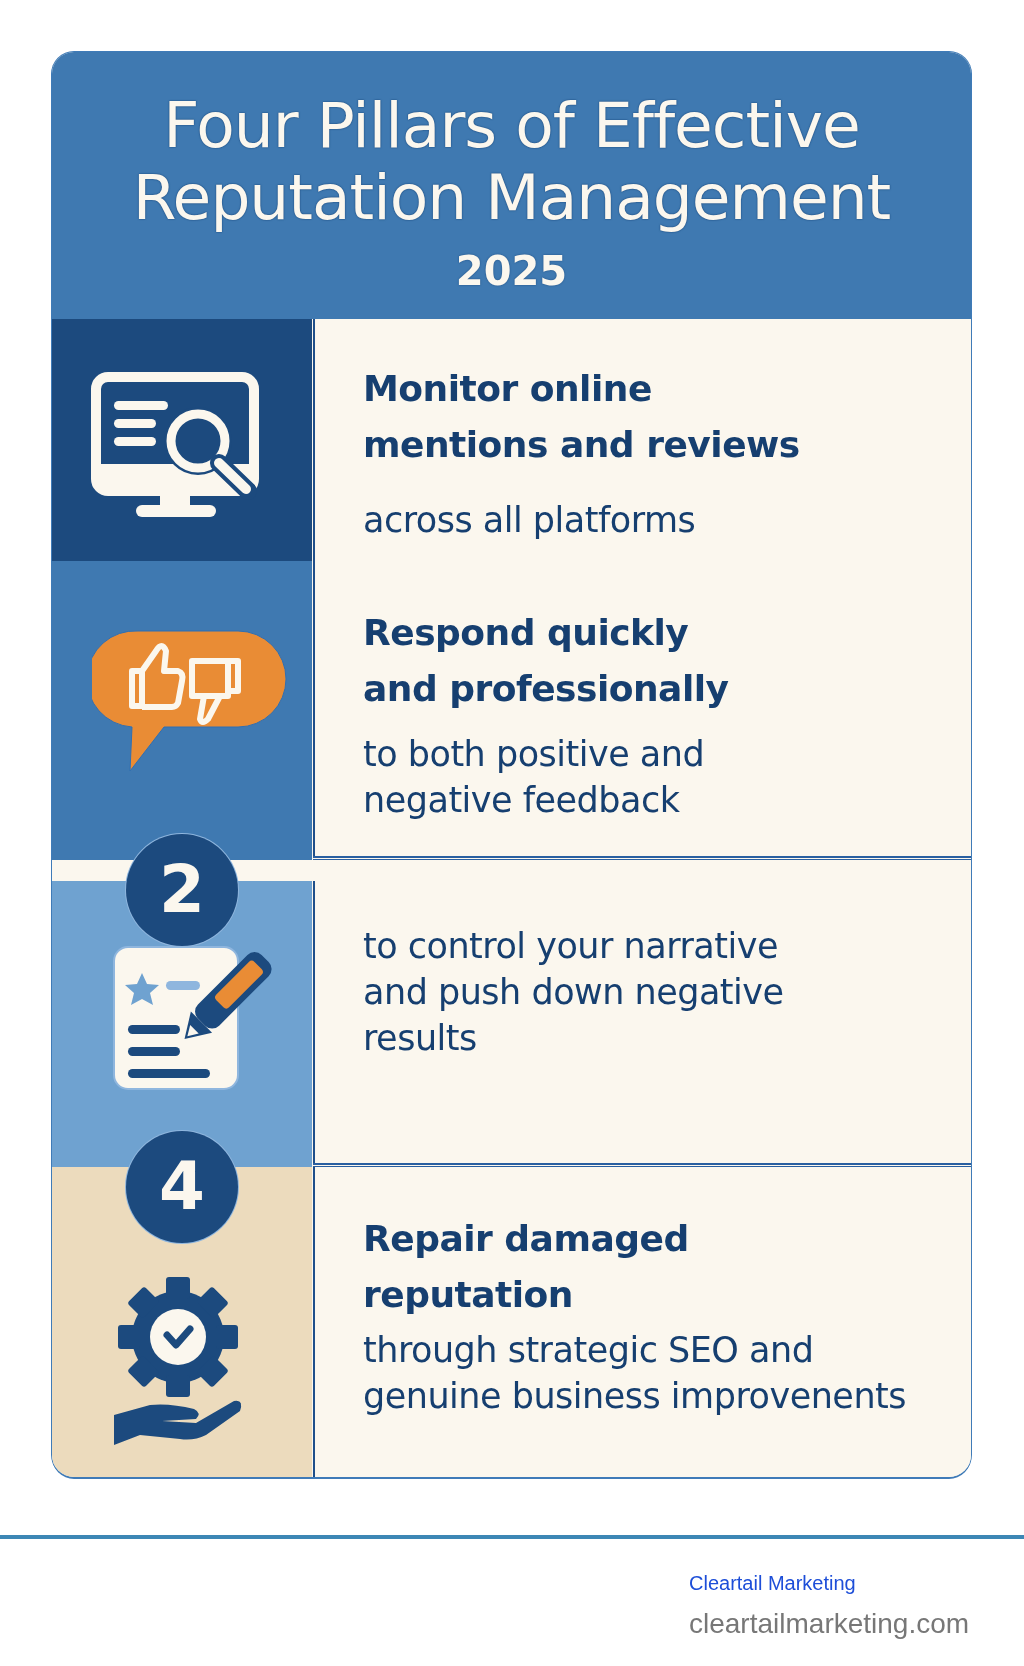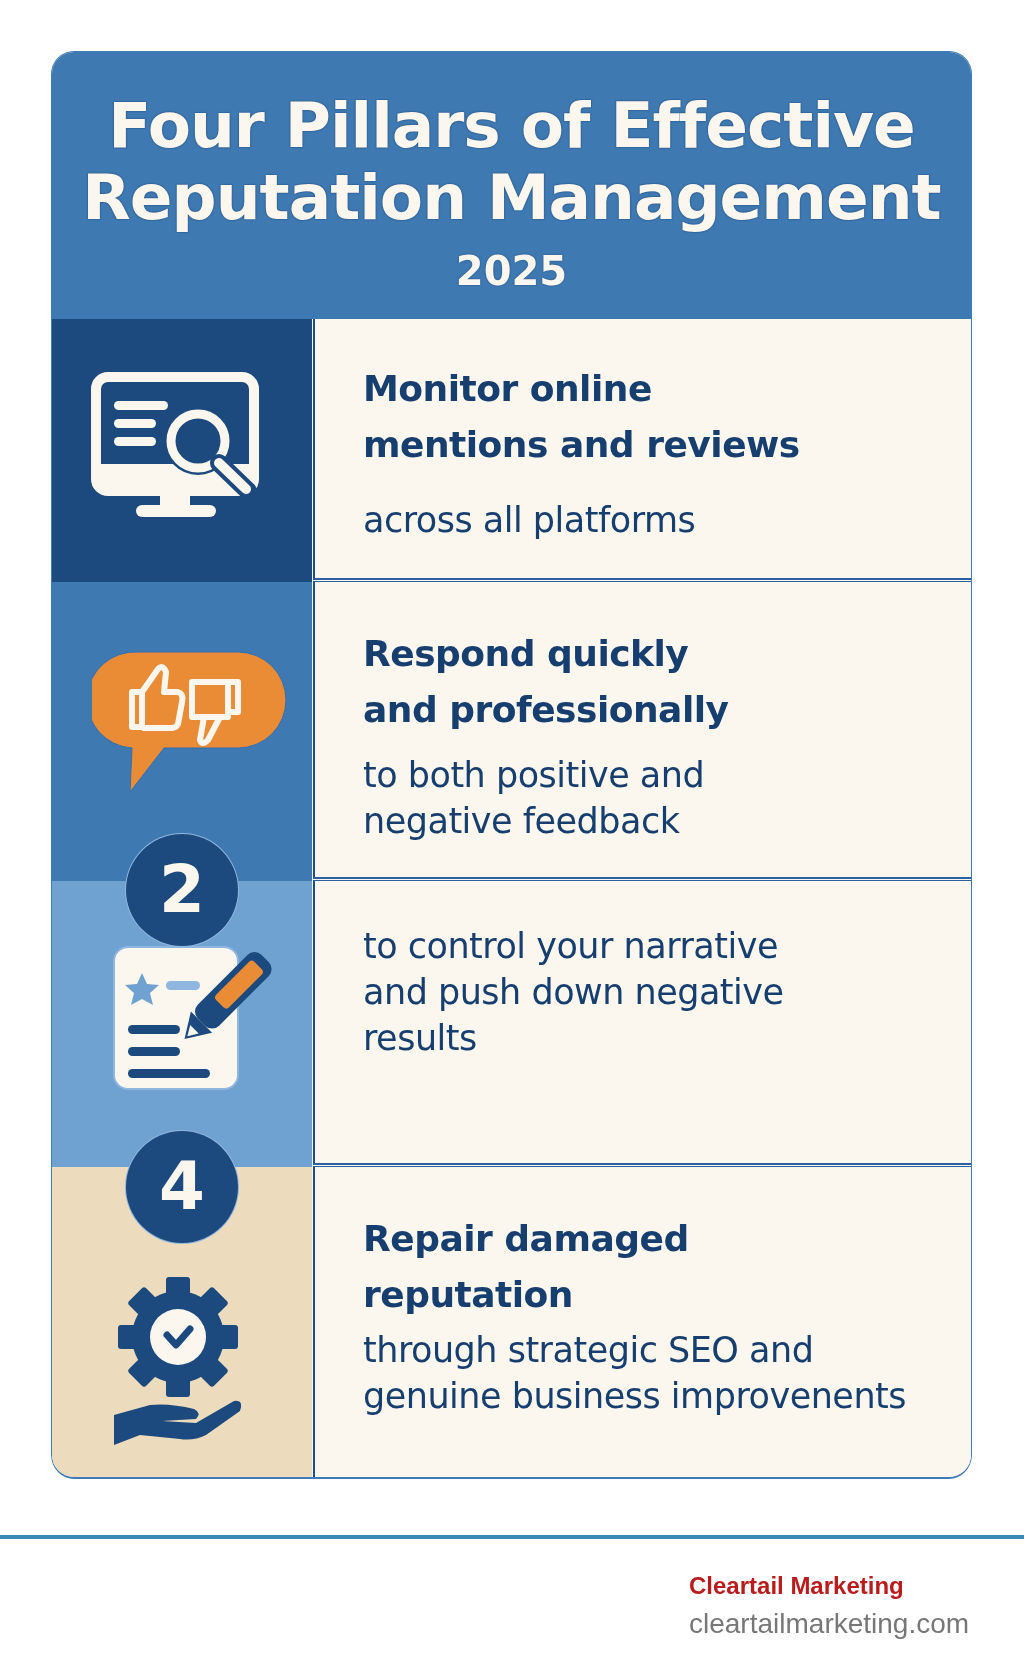--- a/index.html
+++ b/index.html
@@ -11,21 +11,21 @@
     position: absolute; left: 52px; top: 52px; width: 919px; height: 1425px;
     border-radius: 22px; overflow: hidden; background: #fbf7ee;
     box-shadow: 0 2px 0 #3f7bb8, 0 0 0 1px #3f7bb8;
   }
   .header {
     position: absolute; left: 0; top: 0; width: 100%; height: 267px;
     background: #3f79b1; text-align: center; color: #fbf7ee;
   }
   .title {
     position: absolute; left: 0; right: 0; top: 38px;
-    font-family: "DejaVu Sans", sans-serif; font-weight: bold; font-size: 63px;
+    font-family: "DejaVu Sans", sans-serif; font-weight: normal; font-size: 63px;
     line-height: 72px; letter-spacing: -1px;
     text-shadow: 0 0 2px #1c4a7e, 0 0 1px #1c4a7e;
   }
   .year {
     position: absolute; left: 0; right: 0; top: 196px;
     font-family: "DejaVu Sans", sans-serif; font-weight: bold; font-size: 40px;
     text-shadow: 0 0 2px #1c4a7e;
   }
   .row {
     position: absolute; left: 0; width: 100%;
@@ -37,21 +37,21 @@
     position: absolute; left: 261px; right: 0; top: 0; bottom: 0;
     background: #fbf7ee; border-left: 2px solid #1f4f8a;
   }
   .row .sep {
     position: absolute; left: 261px; right: 0; bottom: 0; height: 4px;
     border-top: 2px solid #2a5fa0; border-bottom: 1px solid #2a5fa0; box-sizing: border-box;
     background: #fbf7ee;
   }
   .row-1 { top: 267px; height: 263px; }
   .row-1 .icon-col { background: #1c4a7e; }
-  .row-2 { top: 530px; height: 299px; }
+  .row-2 { top: 509px; height: 299px; }
   .row-2 .icon-col { background: #3f79b1; }
   .row-3 { top: 829px; height: 286px; }
   .row-3 .icon-col { background: #6fa2d0; }
   .row-4 { top: 1115px; height: 310px; }
   .row-4 .icon-col { background: #ecdbbd; }
   .text-block {
     position: absolute; left: 48px; right: 20px;
     color: #163f70;
   }
   .heading {
@@ -68,21 +68,21 @@
     background: #1c4a7e; color: #fbf7ee; text-align: center;
     font-family: "DejaVu Sans", sans-serif; font-weight: bold; font-size: 66px; line-height: 112px;
     box-shadow: 0 0 0 1px #8fb6de;
     z-index: 5;
   }
   .divider {
     position: absolute; left: 0; top: 1535px; width: 1024px; height: 4px; background: #3d87b5;
   }
   .brand {
     position: absolute; left: 689px; top: 1572px;
-    font-family: "Liberation Sans", sans-serif; font-weight: bold; font-size: 24px; color: #b91c1c;
+    font-family: "Liberation Sans", sans-serif; font-weight: normal; font-size: 20px; color: #1d4ed8;
   }
   .url {
     position: absolute; left: 689px; top: 1608px;
     font-family: "Liberation Sans", sans-serif; font-size: 28px; color: #777777;
   }
 </style>
 </head>
 <body>
 
 <div class="card">

